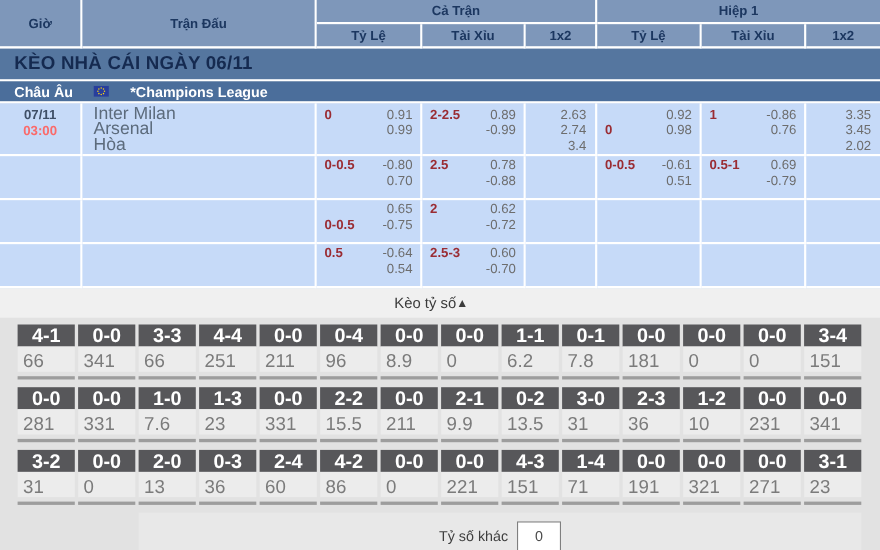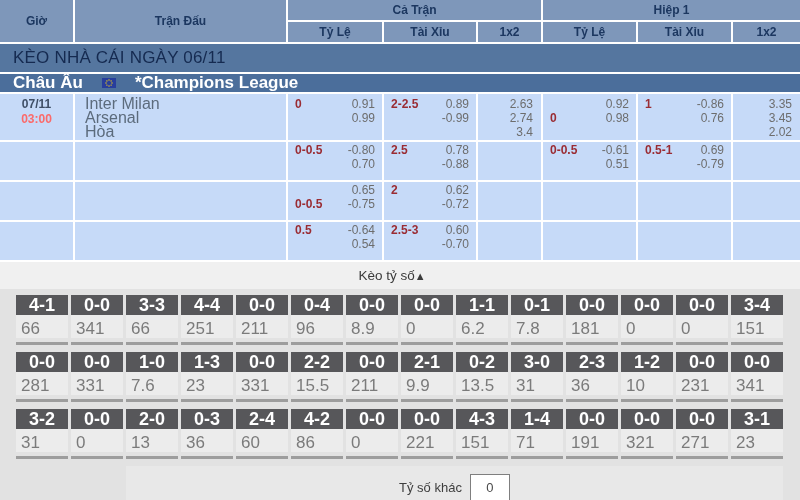--- a/index.html
+++ b/index.html
@@ -20,27 +20,27 @@
     display:flex; align-items:center; justify-content:center;
     border-right:2px solid #fff; border-bottom:2px solid #fff;
   }
   .thead .hc.last { border-right:none; }
   .span2r { grid-row:1/3; }
   .g-ft { grid-column:3/6; }
   .g-h1 { grid-column:6/9; }
   .banner {
     height:30px; background:#55769f; color:#152a50;
     display:flex; align-items:center; padding-left:13px;
-    font-size:17px; font-weight:normal; letter-spacing:.2px;
+    font-size:17px; font-weight:bold; letter-spacing:.2px;
     border-bottom:2px solid #fff;
   }
   .league {
     height:20px; background:#4b6e9b; color:#ffffff;
     display:flex; align-items:center; gap:19px; padding-left:13px;
-    font-size:17px; font-weight:bold; border-bottom:2px solid #fff;
+    font-size:13px; font-weight:bold; border-bottom:2px solid #fff;
   }
   .league svg { display:block; }
   .trow { background:#fff; }
   .trow .cell {
     background:#c6daf8; border-right:2px solid #fff; border-bottom:2px solid #fff;
     overflow:hidden;
   }
   .trow .cell.last { border-right:none; }
   .r-tall .cell { height:48px; padding-top:3px; }
   .r-short .cell { height:40px; padding-top:1px; }

